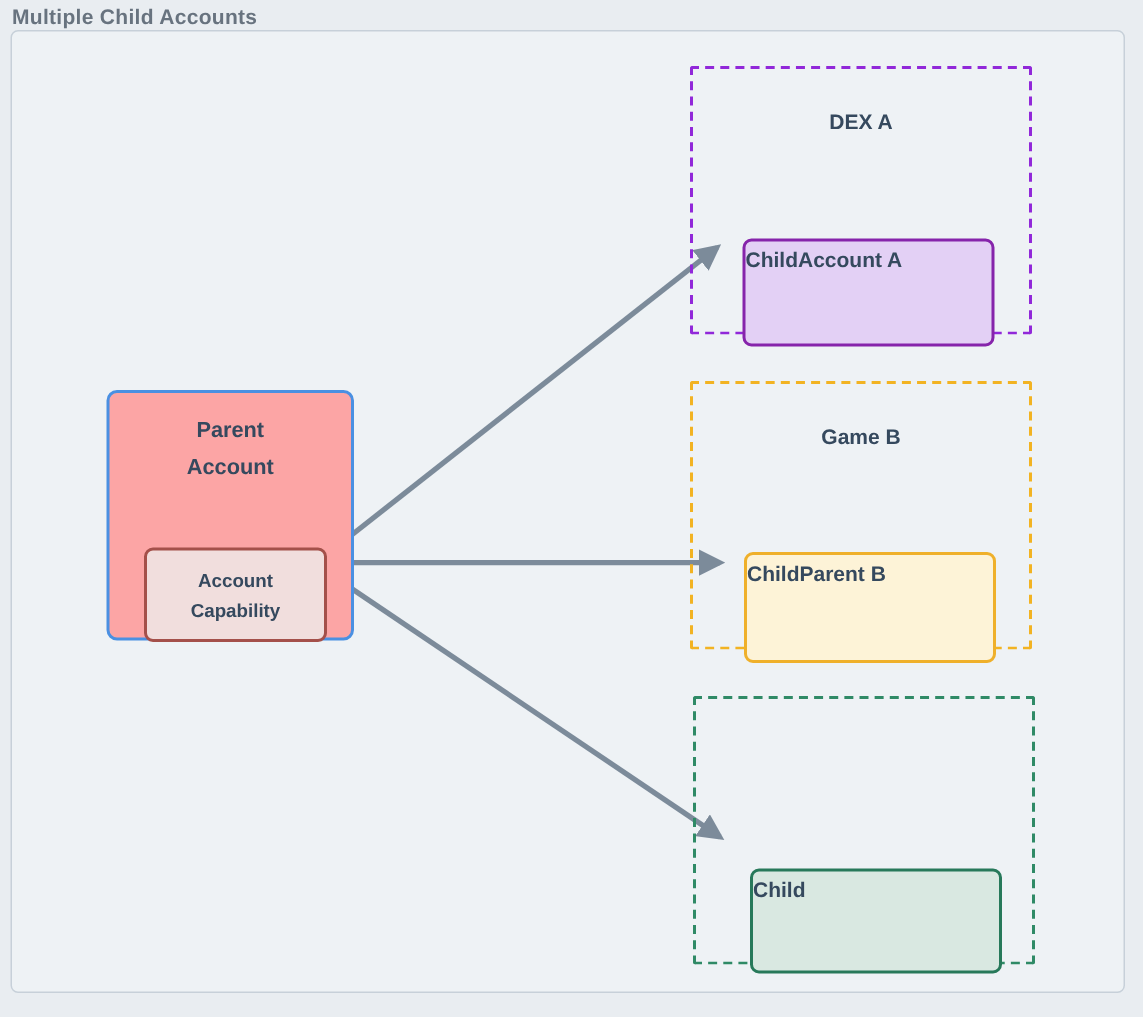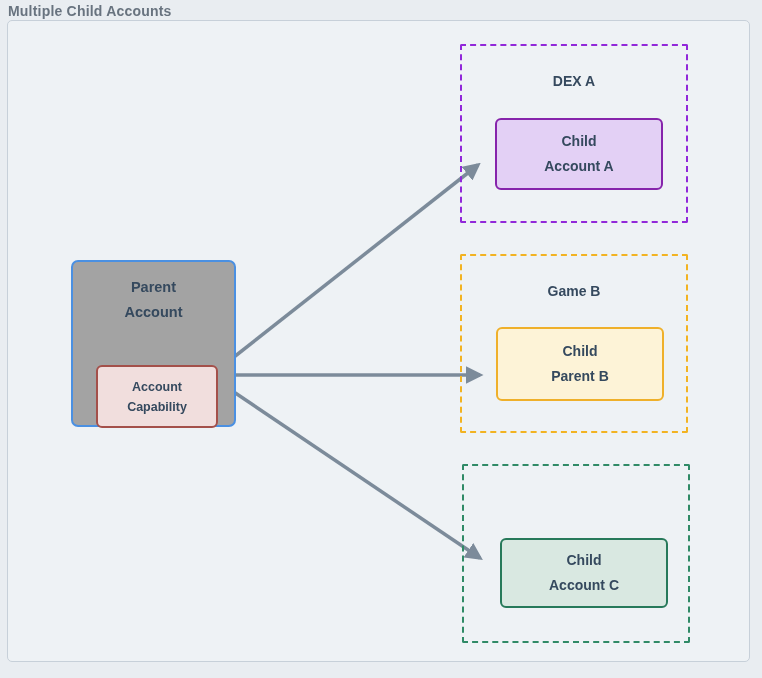--- a/index.html
+++ b/index.html
@@ -93,24 +93,25 @@
     font-weight: 700;
     color: #35495e;
   }
   .child-box {
     position: absolute;
     box-sizing: border-box;
     border: 2px solid #999;
     border-radius: 6px;
     width: 168px;
     display: flex;
-    flex-direction: column;
-    justify-content: center;
+    flex-direction: row;
+    justify-content: flex-start;
     text-align: center;
     color: #35495e;
+    margin-top: 41px;
   }
   .child-box .line {
     display: block;
     font-size: 14px;
     font-weight: 600;
     line-height: 25px;
   }
   .group-a { left: 452px; top: 23px; }
   .group-a .child-box { left: 33px; top: 72px; height: 72px; }
   .group-b { left: 452px; top: 233px; }
@@ -146,21 +147,21 @@
       <defs>
         <marker id="arrowhead" markerWidth="5" markerHeight="5" refX="8" refY="5" orient="auto" markerUnits="strokeWidth" viewBox="0 0 10 10">
           <path d="M0,0 L10,5 L0,10 z"></path>
         </marker>
       </defs>
       <line x1="212" y1="347" x2="470" y2="144" marker-end="url(#arrowhead)"></line>
       <line x1="212" y1="354" x2="472" y2="354" marker-end="url(#arrowhead)"></line>
       <line x1="211" y1="361" x2="472" y2="537" marker-end="url(#arrowhead)"></line>
     </svg>
 
-    <div class="node parent-box" style="background: #a3a3a3; border-color: rgb(74, 144, 226);">
+    <div class="node parent-box" style="background: #fca5a5; border-color: rgb(74, 144, 226);">
       <span class="line">Parent</span>
       <span class="line">Account</span>
       <div class="node capability-box" style="background: rgb(241, 222, 221); border-color: rgb(164, 80, 74);">
         <span class="line">Account</span>
         <span class="line">Capability</span>
       </div>
     </div>
 
     <div class="child-group group-a" style="border-color: rgb(145, 40, 217);">
       <div class="group-label">DEX A</div>
@@ -174,18 +175,17 @@
       <div class="group-label">Game B</div>
       <div class="child-box" style="background: rgb(253, 243, 215); border-color: rgb(239, 176, 42);">
         <span class="line">Child</span>
         <span class="line">Parent B</span>
       </div>
     </div>
 
     <div class="child-group group-c" style="border-color: rgb(47, 138, 102);">
       <div class="child-box" style="background: rgb(217, 232, 225); border-color: rgb(39, 121, 90);">
         <span class="line">Child</span>
-        <span class="line">Account C</span>
       </div>
     </div>
 
   </div>
 </div>
 
 </body></html>

